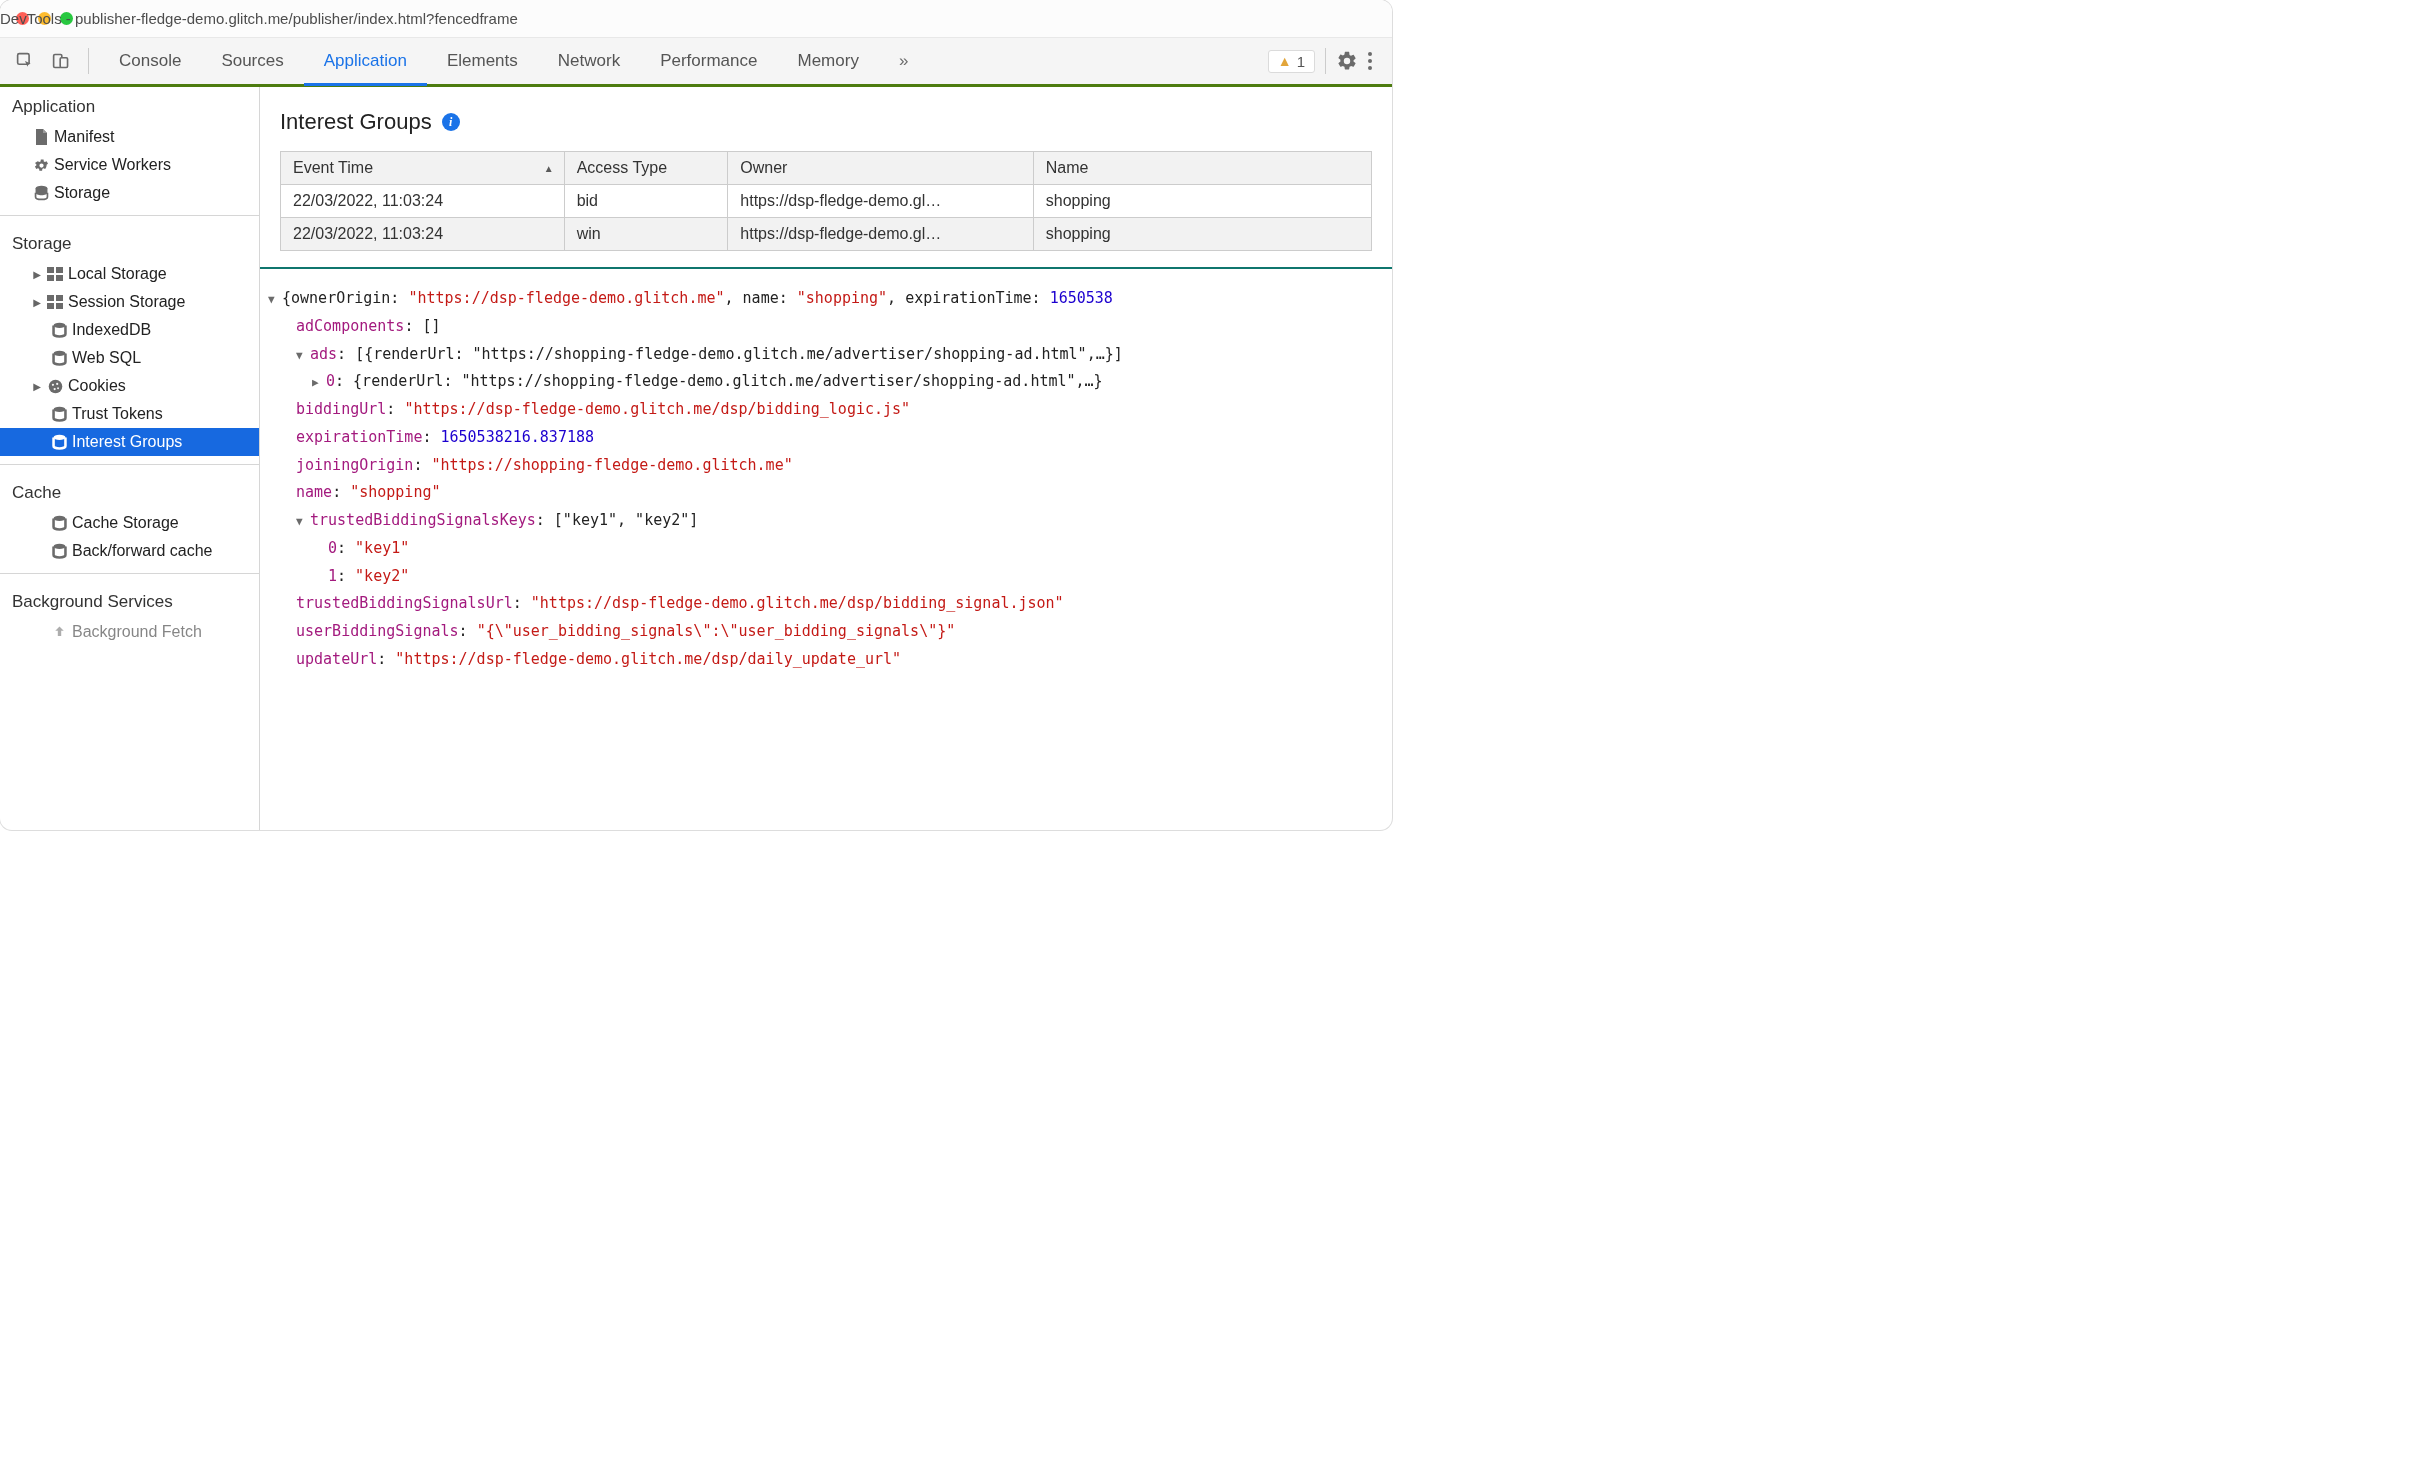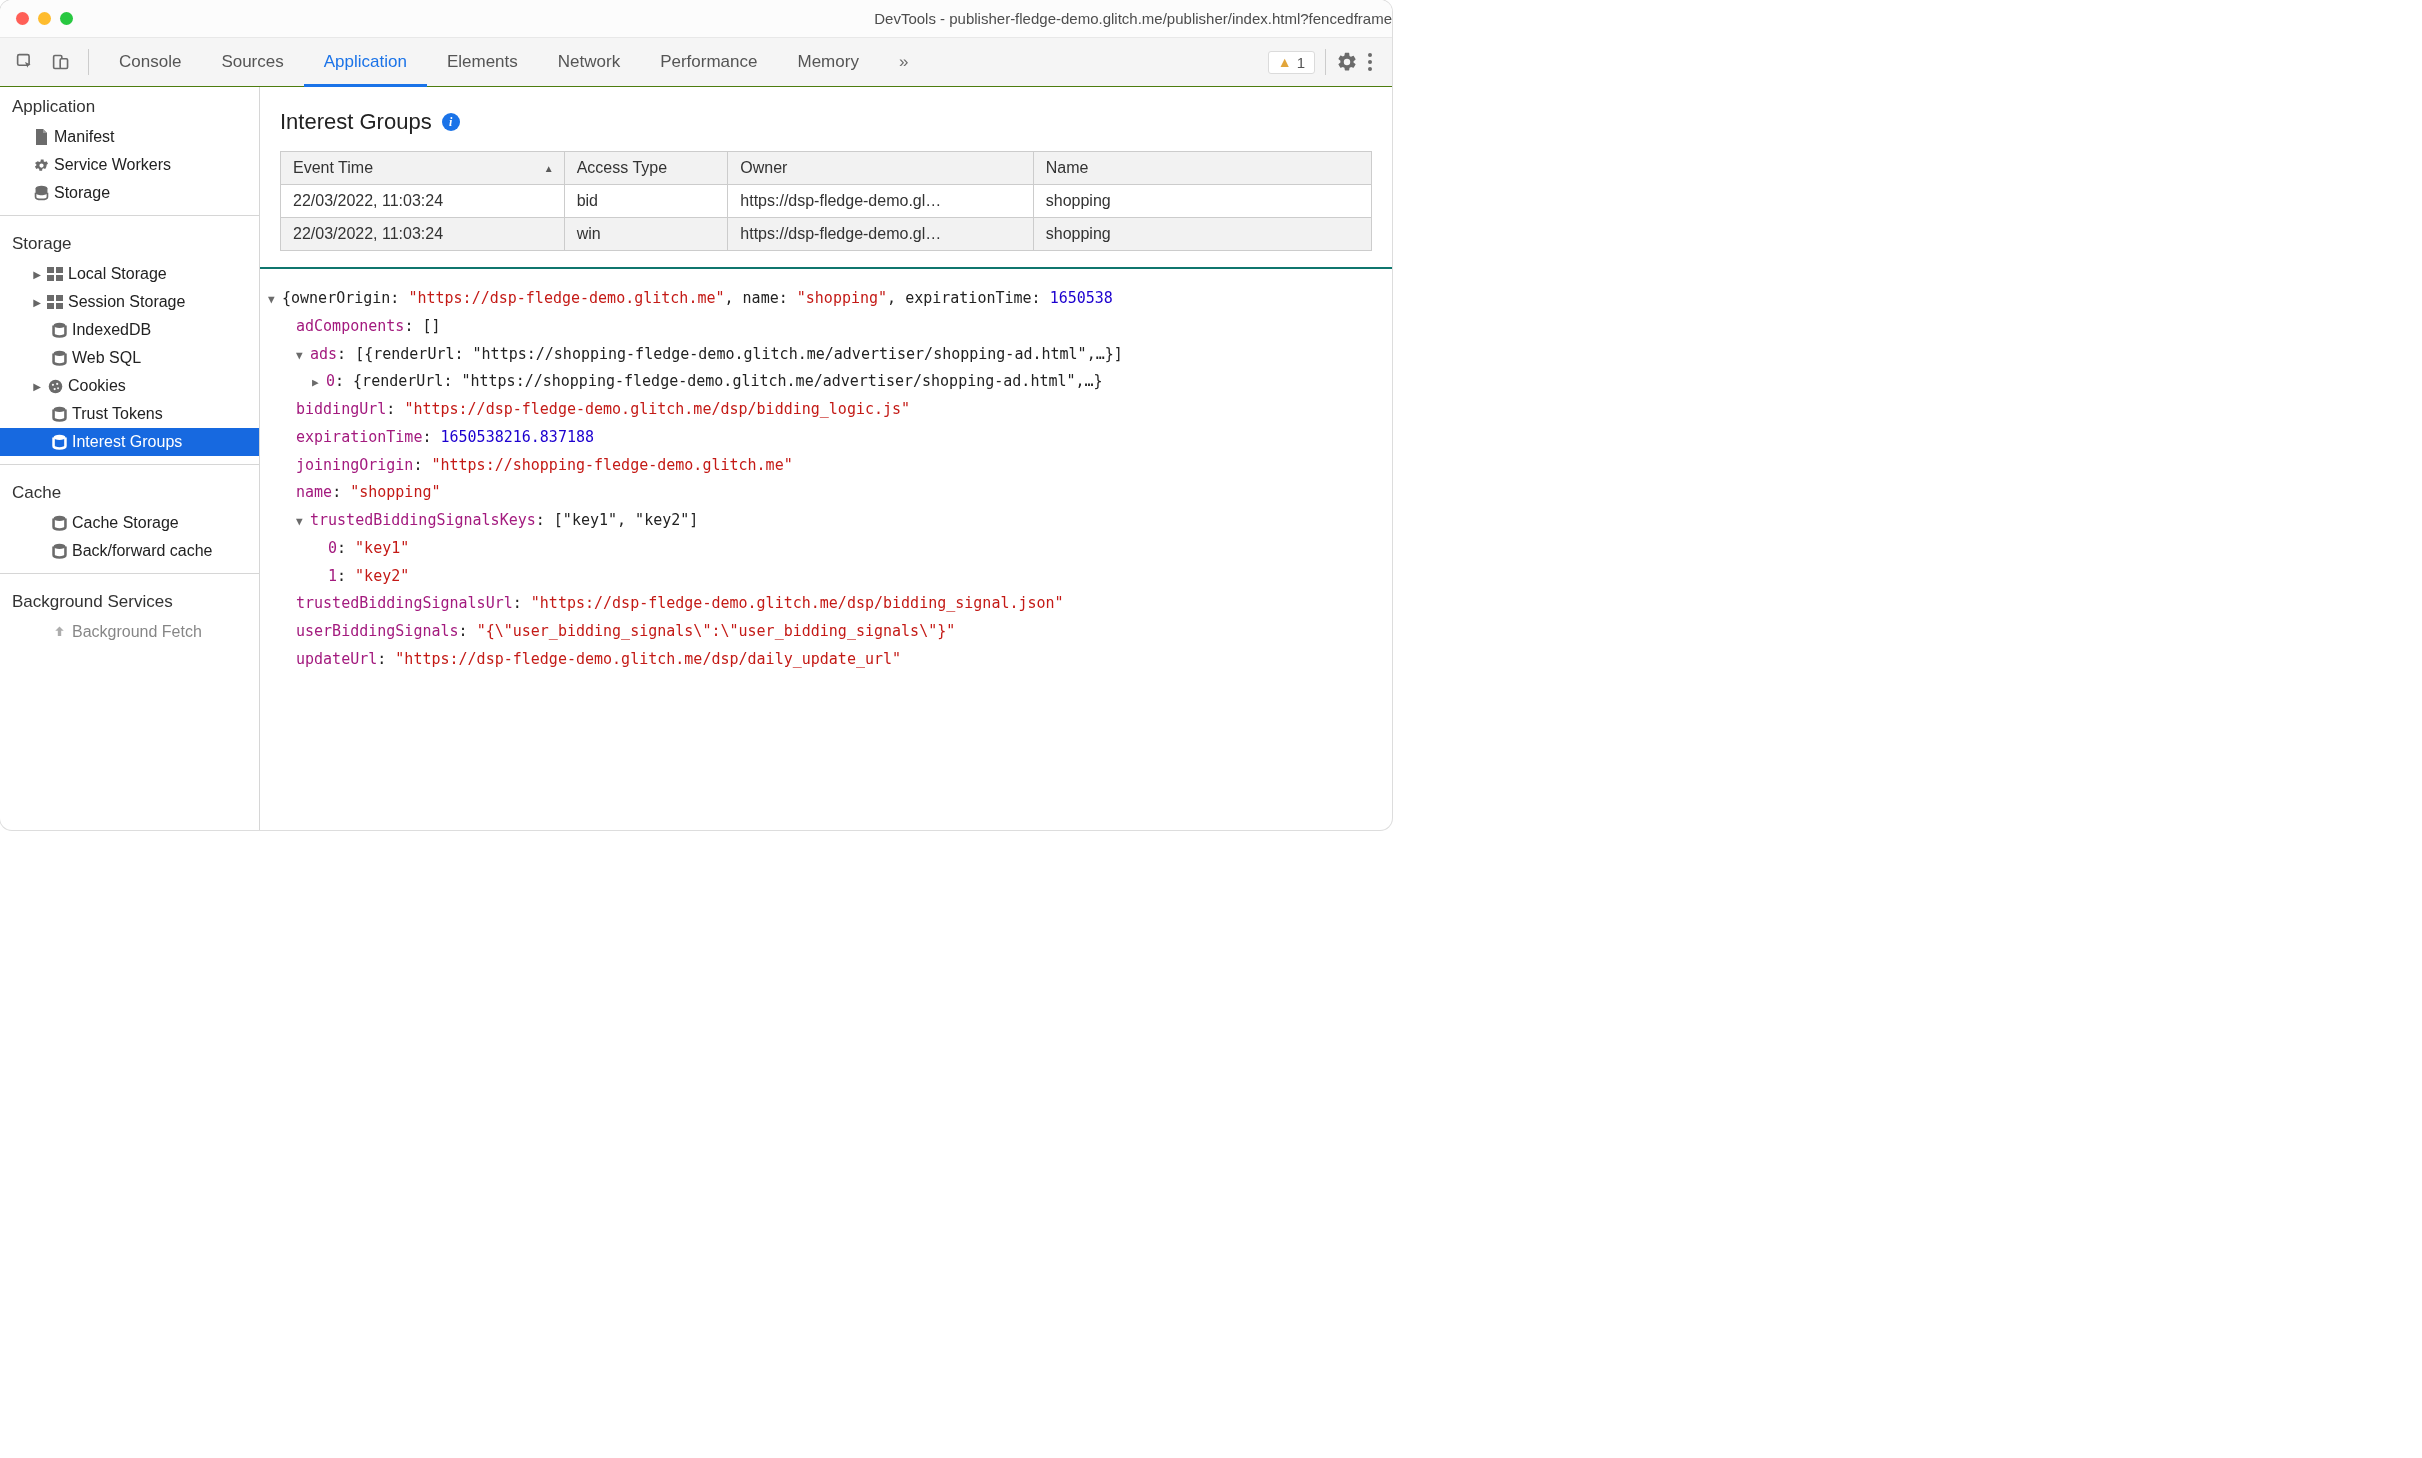--- a/index.html
+++ b/index.html
@@ -20,27 +20,27 @@
   align-items: center;
   border-bottom: 1px solid #e8e8e8;
   position: relative;
   background: #fcfcfc;
 }
 .traffic { display: flex; gap: 9px; padding-left: 16px; }
 .dot { width: 13px; height: 13px; border-radius: 50%; }
 .dot.red { background: #ff5f57; }
 .dot.yellow { background: #febc2e; }
 .dot.green { background: #28c840; }
-.title { position: absolute; left: 0; right: 0; text-align: right; font-size: 15px; color: #4d4d4d; font-weight: 500; pointer-events: none; }
+.title { position: absolute; left: 0; right: 0; text-align: left; font-size: 15px; color: #4d4d4d; font-weight: 500; pointer-events: none; }
 
 .toolbar {
   height: 49px;
   display: flex;
   align-items: center;
-  border-bottom: 1px solid #4d7c0f;
+  border-bottom: 3px solid #4d7c0f;
   background: #f5f5f5;
   padding: 0 10px;
 }
 .tool-icons { display: flex; align-items: center; gap: 18px; padding: 0 8px 0 6px; }
 .divider { width: 1px; height: 26px; background: #ccc; margin: 0 10px; }
 .tab { padding: 0 20px; font-size: 17px; color: #555; cursor: pointer; height: 49px; display: flex; align-items: center; }
 .tab.active { color: #1a73e8; box-shadow: inset 0 -3px 0 #1a73e8; }
 .toolbar .spacer { flex: 1; }
 .warn-badge { border: 1px solid #dbdbdb; border-radius: 3px; padding: 2px 9px; display: flex; align-items: center; gap: 5px; font-size: 15px; color: #555; background: #fff; }
 .warn-tri { color: #e2a53a; font-size: 14px; }

